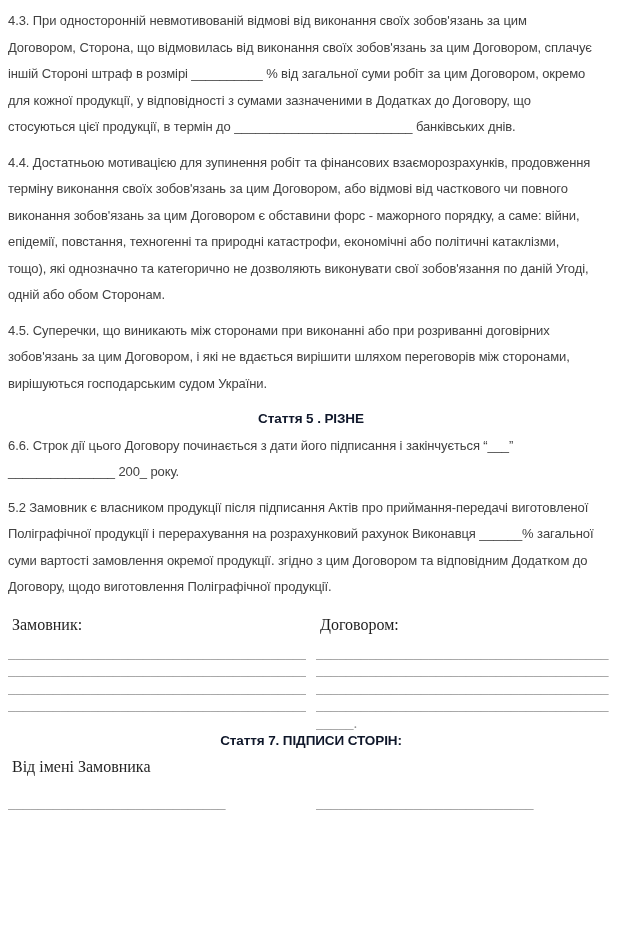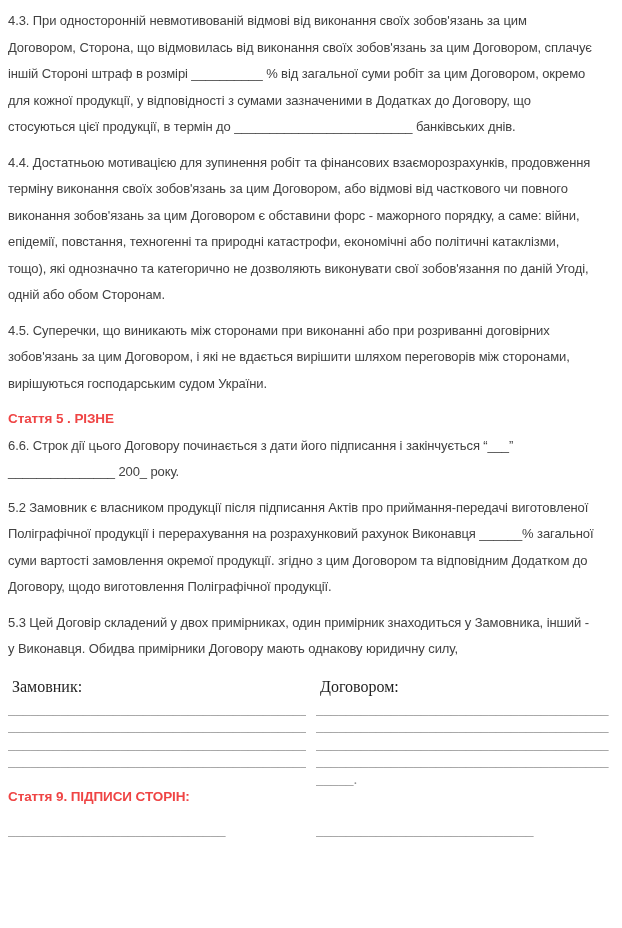--- a/index.html
+++ b/index.html
@@ -8,34 +8,34 @@
     padding:8px 8px 6px 8px;background:#ffffff;overflow:hidden;
     font-family:"Liberation Sans",sans-serif;
   }
   .body-par{
     margin:0 0 9px 0;
     font-size:13px;line-height:26.5px;letter-spacing:-0.1px;
     color:#414141;white-space:pre;
   }
   .article-heading{
     margin:0;font-size:13.5px;line-height:26.5px;letter-spacing:-0.1px;
-    font-weight:bold;color:#ef4444;white-space:pre;
+    font-weight:bold;color:#0f172a;white-space:pre;text-align:center;
   }
   .article-heading.compact{line-height:18px;margin:0 0 2px 0;}
   .two-col{display:flex;gap:10px;}
   .col{flex:1 1 0;min-width:0;}
   .serif-label{
     font-family:"Liberation Serif",serif;font-size:16px;line-height:21px;
     color:#1f1f1f;margin:4px;
   }
   .blank-line{
     font-family:"Liberation Serif",serif;font-size:15px;line-height:17.5px;
     color:#8f8f8f;white-space:pre;overflow:hidden;
   }
-  .addr-block{}
+  .addr-block{margin-top:6px;}
   .sig-line{margin-top:14px;}
   .sect{margin:0;}
 </style>
 </head>
 <body>
 
 <div class="page">
 
   <p class="body-par">4.3. При односторонній невмотивованій відмові від виконання своїх зобов'язань за цим
 Договором, Сторона, що відмовилась від виконання своїх зобов'язань за цим Договором, сплачує
@@ -57,22 +57,20 @@
   <p class="article-heading">Стаття 5 . РІЗНЕ</p>
 
   <p class="body-par">6.6. Строк дії цього Договору починається з дати його підписання і закінчується “___”
 _______________ 200_ року.</p>
 
   <p class="body-par">5.2 Замовник є власником продукції після підписання Актів про приймання-передачі виготовленої
 Поліграфічної продукції і перерахування на розрахунковий рахунок Виконавця ______% загальної
 суми вартості замовлення окремої продукції. згідно з цим Договором та відповідним Додатком до
 Договору, щодо виготовлення Поліграфічної продукції.</p>
 
-  <p class="body-par">5.3 Цей Договір складений у двох примірниках, один примірник знаходиться у Замовника, інший -
-у Виконавця. Обидва примірники Договору мають однакову юридичну силу,</p>
 
 
   <div class="sect">
 
     <div class="two-col">
       <p class="col serif-label">Замовник:</p>
       <p class="col serif-label">Договором:</p>
     </div>
 
     <div class="two-col addr-block">
@@ -86,23 +84,24 @@
         <div class="blank-line">_______________________________________</div>
         <div class="blank-line">_______________________________________</div>
         <div class="blank-line">_______________________________________</div>
         <div class="blank-line">_______________________________________</div>
         <div class="blank-line">_____.</div>
       </div>
     </div>
   </div>
 
   <div class="sect">
-    <p class="article-heading compact">Стаття 9. ПІДПИСИ СТОРІН:</p>
+    <p class="article-heading compact">Стаття 7. ПІДПИСИ СТОРІН:</p>
 
     <div class="two-col">
+      <p class="col serif-label">Від імені Замовника</p>
     </div>
 
     <div class="two-col">
       <div class="col">
         <div class="blank-line sig-line">_____________________________</div>
       </div>
       <div class="col">
         <div class="blank-line sig-line">_____________________________</div>
       </div>
     </div>

